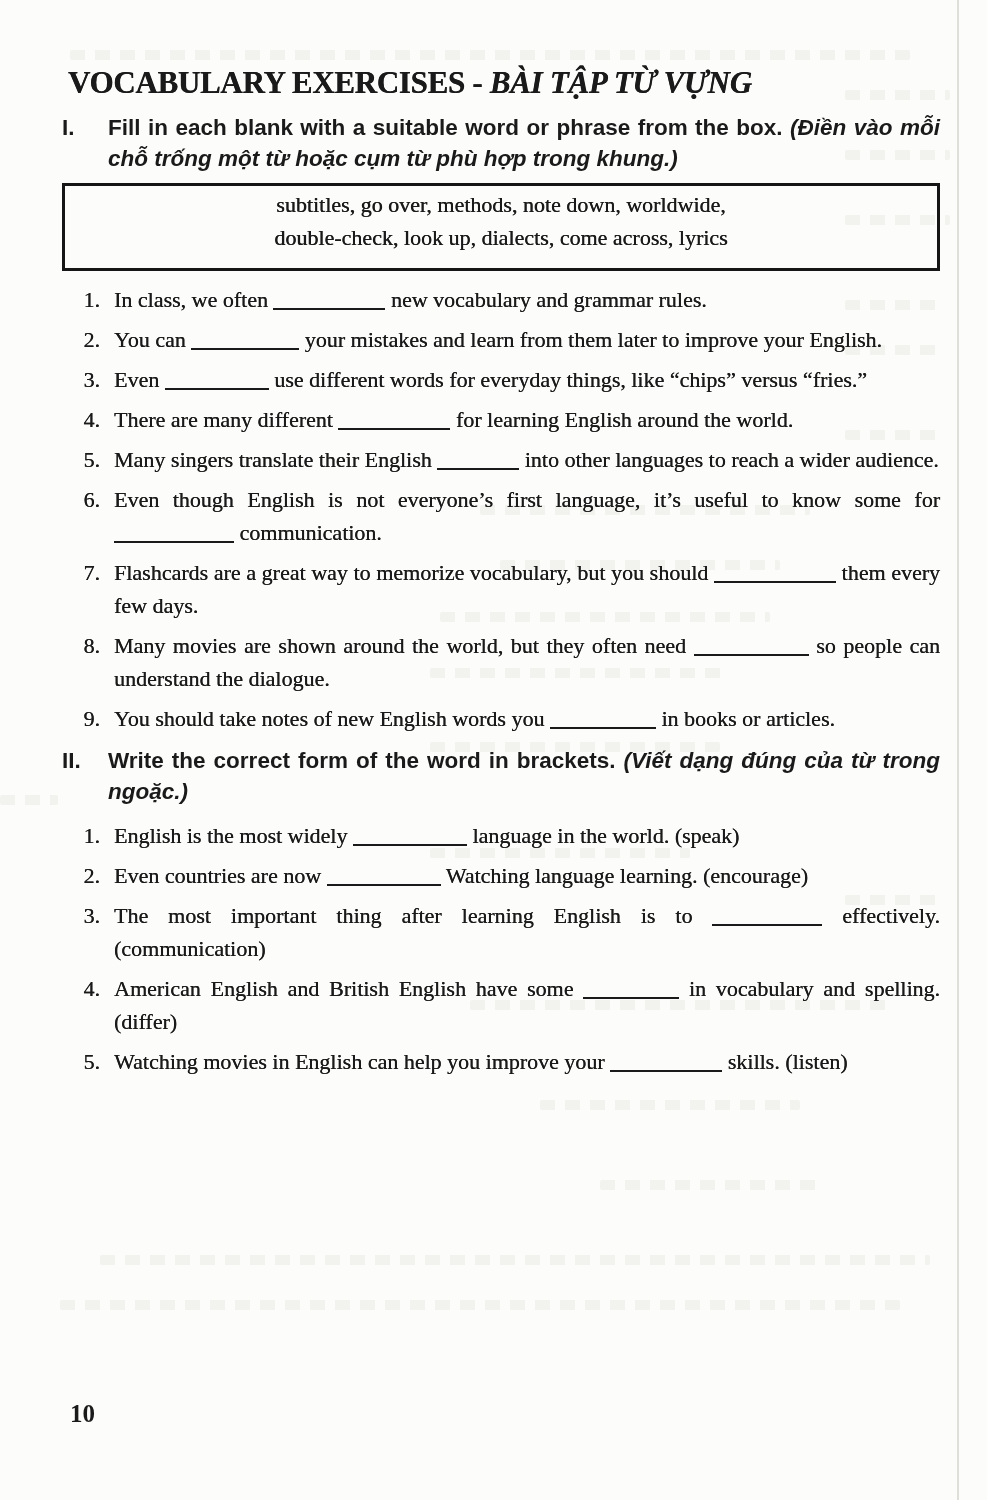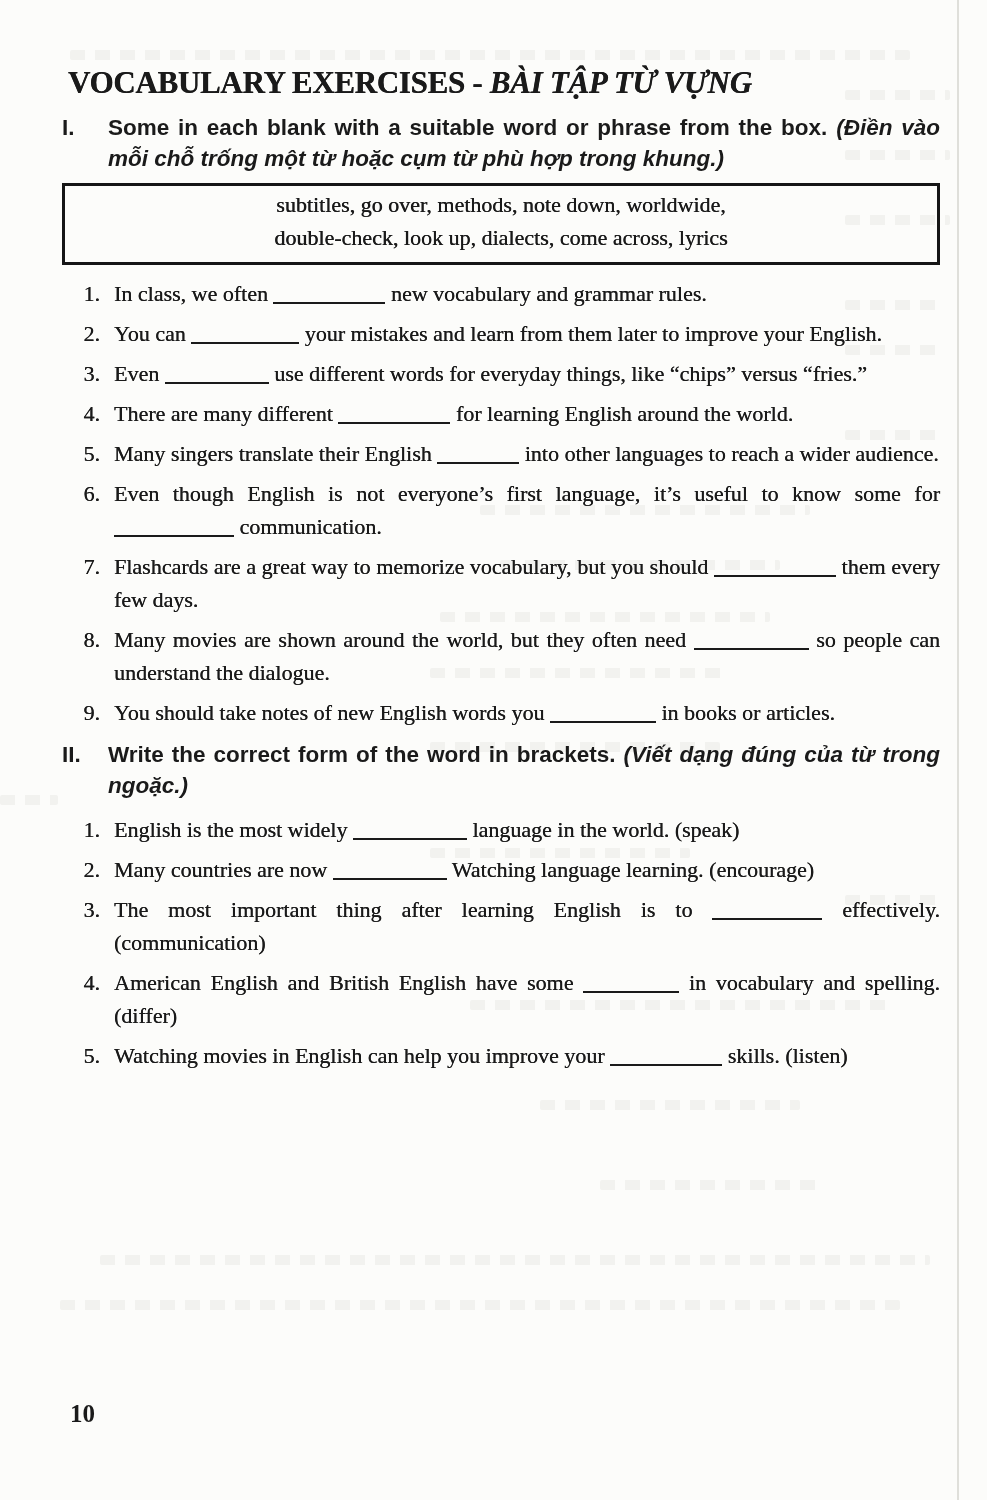--- a/index.html
+++ b/index.html
@@ -27,21 +27,21 @@
     font-family:"Liberation Sans","DejaVu Sans",sans-serif;
     font-weight:bold;font-size:22.5px;line-height:31px;}
   .sec-num{flex:0 0 34px;margin-right:12px;}
   .sec-text{flex:1;margin:0;text-align:justify;}
   .hv{font-style:italic;}
 
   
   .word-box{
     margin-top:9px;
     border:3px solid #161616;
-    padding:2px 0 8px;
+    padding:2px 0 14px;
     text-align:center;
     font-size:22px;line-height:33px;
     text-shadow:0.3px 0 0 currentColor;
   }
 
   
   .items{margin-top:12px;}
   .item{display:flex;margin-bottom:7px;font-size:22px;line-height:33px;
         text-shadow:0.25px 0 0 currentColor;}
   .num{flex:0 0 38px;text-align:right;margin-right:14px;}
@@ -96,21 +96,21 @@
   <div class="smudge" style="left:600px;top:1180px;width:220px"></div>
   <div class="smudge" style="left:100px;top:1255px;width:830px"></div>
   <div class="smudge" style="left:60px;top:1300px;width:840px"></div>
 
   <div class="content">
 
     <h1 class="doc-title"><span>VOCABULARY EXERCISES -</span> <em>BÀI TẬP TỪ VỰNG</em></h1>
 
     <div class="sec-head">
       <span class="sec-num">I.</span>
-      <p class="sec-text"><span>Some in each blank with a suitable word or phrase from the box.</span> <span class="hv">(Điền vào mỗi chỗ trống một từ hoặc cụm từ phù hợp trong khung.)</span></p>
+      <p class="sec-text"><span>Fill in each blank with a suitable word or phrase from the box.</span> <span class="hv">(Điền vào mỗi chỗ trống một từ hoặc cụm từ phù hợp trong khung.)</span></p>
     </div>
 
     <div class="word-box">
       <div>subtitles, go over, methods, note down, worldwide,</div>
       <div>double-check, look up, dialects, come across, lyrics</div>
     </div>
 
     <div class="items">
 
       <div class="item">
@@ -168,21 +168,21 @@
 
     <div class="items">
 
       <div class="item">
         <span class="num">1.</span>
         <p class="itxt"><span>English is the most widely</span> <span class="blank" style="width:114px"></span> <span>language in the world. (speak)</span></p>
       </div>
 
       <div class="item">
         <span class="num">2.</span>
-        <p class="itxt"><span>Many countries are now</span> <span class="blank" style="width:114px"></span> <span>Watching language learning. (encourage)</span></p>
+        <p class="itxt"><span>Even countries are now</span> <span class="blank" style="width:114px"></span> <span>Watching language learning. (encourage)</span></p>
       </div>
 
       <div class="item">
         <span class="num">3.</span>
         <p class="itxt"><span>The most important thing after learning English is to</span> <span class="blank" style="width:110px"></span> <span>effectively. (communication)</span></p>
       </div>
 
       <div class="item">
         <span class="num">4.</span>
         <p class="itxt"><span>American English and British English have some</span> <span class="blank" style="width:96px"></span> <span>in vocabulary and spelling. (differ)</span></p>

